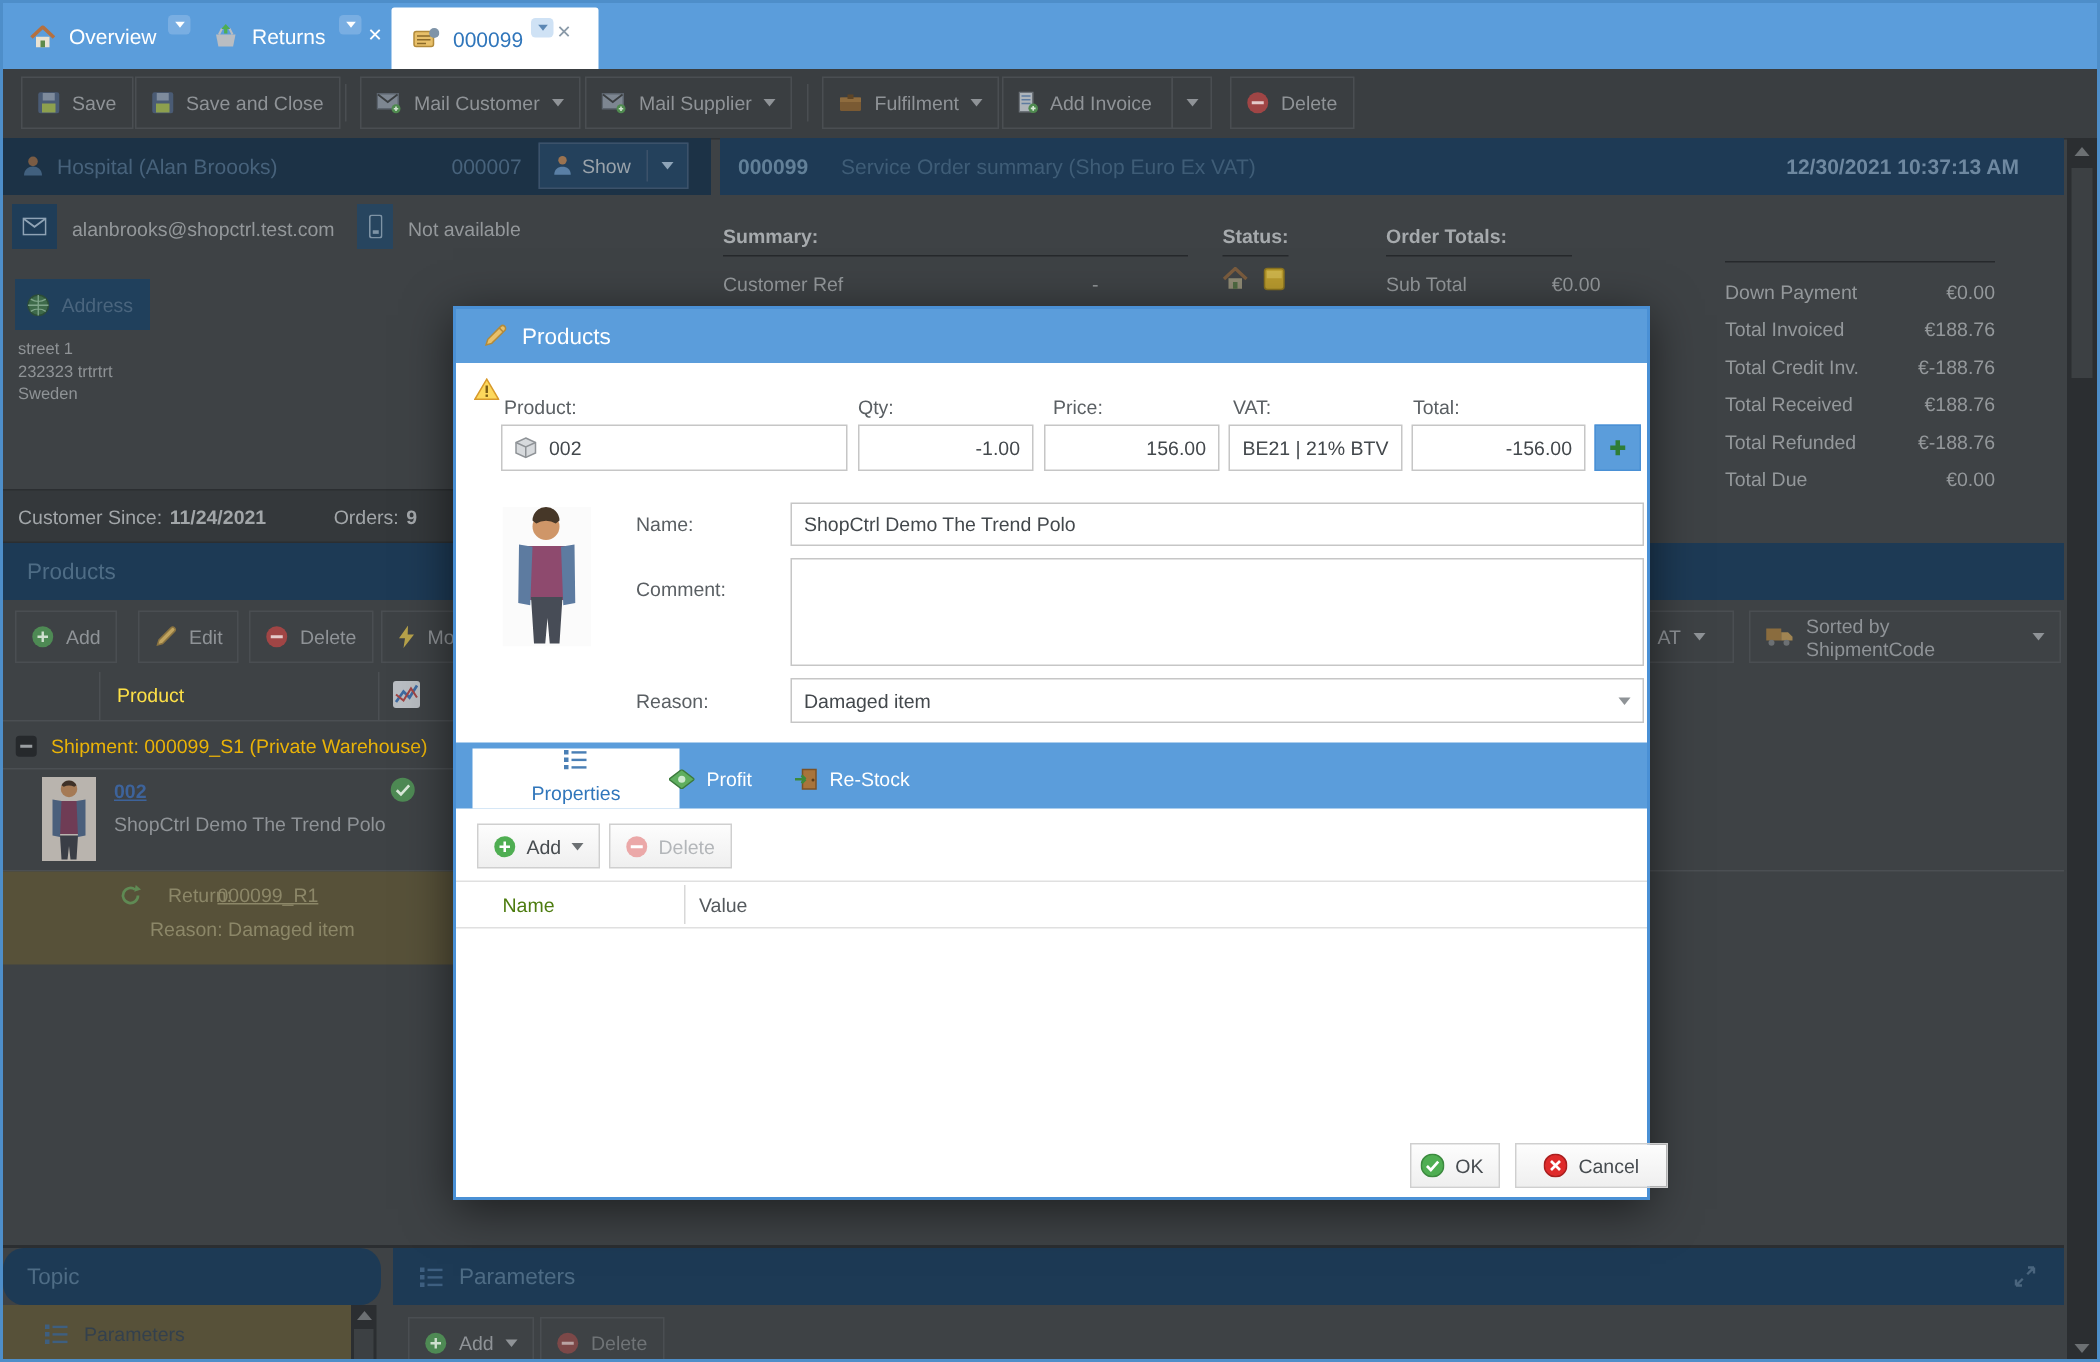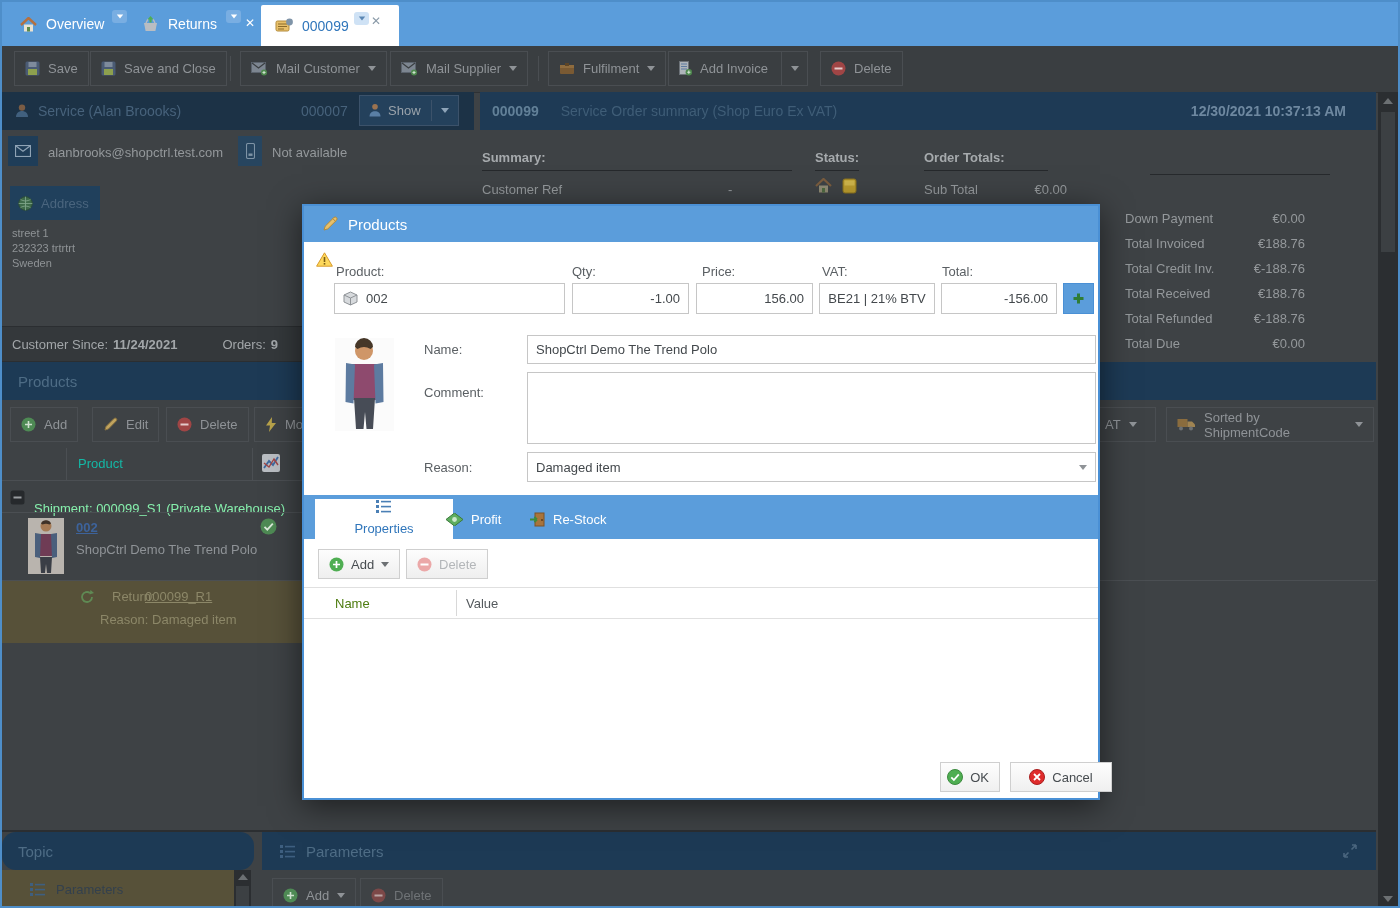--- a/index.html
+++ b/index.html
@@ -171,21 +171,21 @@
         </svg>
       <span>Delete</span>
     </div>
   </div>
 
   <div class="abs hdr-cust flex">
     <svg class="ico" style="margin-left:12px;" width="16" height="16" viewBox="0 0 16 16">
         <circle cx="8" cy="4.6" r="3.2" fill="#7a5c44"></circle>
         <path d="M2 14 c0-4 3-6 6-6 s6 2 6 6 z" fill="#41607e"></path>
       </svg>
-    <span style="margin-left:8px;font-size:14px;">Service (Alan Broooks)</span>
+    <span style="margin-left:8px;font-size:14px;">Hospital (Alan Broooks)</span>
     <span class="abs" style="left:299px;font-size:14px;">000007</span>
     <div class="showbtn">
       <svg class="ico" style="margin:0 6px 0 8px;" width="14" height="15" viewBox="0 0 14 15">
           <circle cx="7" cy="3.8" r="2.8" fill="#9b7350"></circle>
           <path d="M1.5 13.5 c0-3.6 2.5-5.3 5.5-5.3 s5.5 1.7 5.5 5.3 z" fill="#5a7fa5"></path>
         </svg>
       <span>Show</span>
       <span style="width:1px;height:21px;background:#3c526a;margin:0 0 0 10px;"></span>
       <span class="caret" style="margin:0 9px;color:#8ea4b8;"></span>
     </div>
@@ -248,21 +248,21 @@
       <rect x="1" y="1" width="13" height="14" rx="2" fill="#b99b2e" stroke="#8a731f"></rect>
       <rect x="2.5" y="2.5" width="10" height="5" fill="#cdb34a"></rect>
     </svg>
 
   <span class="abs" style="left:922px;top:148px;font-weight:bold;color:#a6aaad;">Order Totals:</span>
   <div class="abs" style="left:922px;top:168px;width:124px;height:1px;background:#26292c;"></div>
   <span class="abs" style="left:922px;top:180px;">Sub Total</span>
   <span class="abs" style="left:1010px;top:180px;width:55px;text-align:right;">€0.00</span>
 
   <div class="abs" style="left:1148px;top:172px;width:180px;height:1px;background:#26292c;"></div>
-  <div class="abs" style="left:1123px;top:180px;width:180px;margin-top:24px;">
+  <div class="abs" style="left:1148px;top:180px;width:180px;">
     <div class="flex" style="justify-content:space-between;height:25px;">
       <span>Down Payment</span>
         <span>€0.00</span>
       </div>
     <div class="flex" style="justify-content:space-between;height:25px;">
       <span>Total Invoiced</span>
         <span>€188.76</span>
       </div>
     <div class="flex" style="justify-content:space-between;height:25px;">
       <span>Total Credit Inv.</span>
@@ -325,32 +325,32 @@
           <circle cx="14" cy="10.5" r="2" fill="#6c7073"></circle>
         </svg>
       <span>Sorted by ShipmentCode</span>
     </span>
     <span class="caret"></span>
   </div>
 
   <div class="dgridline" style="left:0;top:478px;width:300px;height:1px;"></div>
   <div class="dgridline" style="left:64px;top:446px;width:1px;height:32px;"></div>
   <div class="dgridline" style="left:250px;top:446px;width:1px;height:32px;"></div>
-  <span class="abs" style="left:76px;top:454px;color:#14b8a6;">Product</span>
+  <span class="abs" style="left:76px;top:454px;color:#fde047;">Product</span>
   <svg class="abs" style="left:259px;top:451px;" width="20" height="20" viewBox="0 0 20 20">
       <rect x="1" y="1" width="18" height="18" fill="#b9bdc2" rx="2"></rect>
       <path d="M3 15 L8 8 L12 12 L17 4" stroke="#3e6aa0" stroke-width="1.8" fill="none"></path>
       <path d="M3 10 L8 14 L13 6 L17 12" stroke="#a04545" stroke-width="1.4" fill="none"></path>
     </svg>
 
   <svg class="abs" style="left:8px;top:488px;" width="15" height="15" viewBox="0 0 15 15">
       <rect x="0.5" y="0.5" width="14" height="14" rx="2.5" fill="#26292c"></rect>
       <rect x="3.5" y="6.5" width="8" height="2" fill="#9a9ea1"></rect>
     </svg>
-  <span class="abs" style="left:32px;top:499px;color:#86efac;text-align:center;">Shipment: 000099_S1 (Private Warehouse)</span>
+  <span class="abs" style="left:32px;top:488px;color:#eab308;text-align:center;">Shipment: 000099_S1 (Private Warehouse)</span>
   <div class="dgridline" style="left:0;top:510px;width:300px;height:1px;"></div>
 
   <svg class="abs" style="left:26px;top:516px;" width="36" height="56" viewBox="0 0 36 56">
       <rect width="36" height="56" fill="#b9b4ae"></rect>
       <circle cx="18" cy="8" r="5.5" fill="#a57a55"></circle>
       <path d="M13 5.5 a5.5 5.5 0 0 1 10 0 l-1.5 1 a8 8 0 0 0-7 0 z" fill="#3e3128"></path>
       <path d="M10 16 h16 l2 22 h-20 z" fill="#6f3c55"></path>
       <path d="M7 15 l6 1 -1 24 -5-1 z M29 15 l-6 1 1 24 5-1 z" fill="#4a5f7c"></path>
       <path d="M12 39 h12 l-1 16 h-4 l-1-9 -1 9 h-4 z" fill="#3a3e46"></path>
     </svg>

